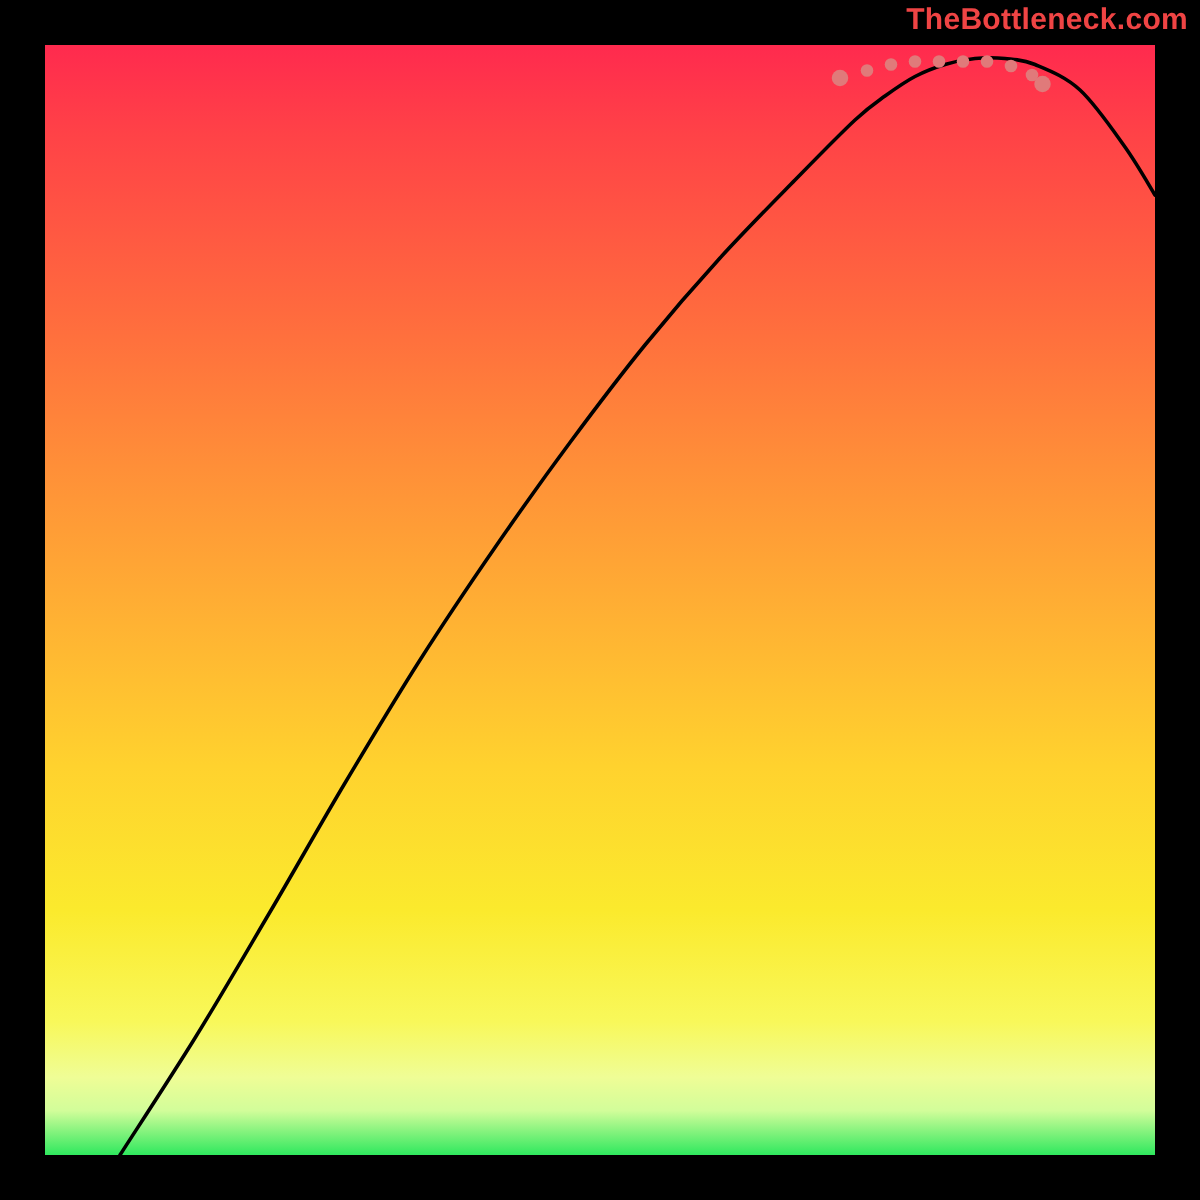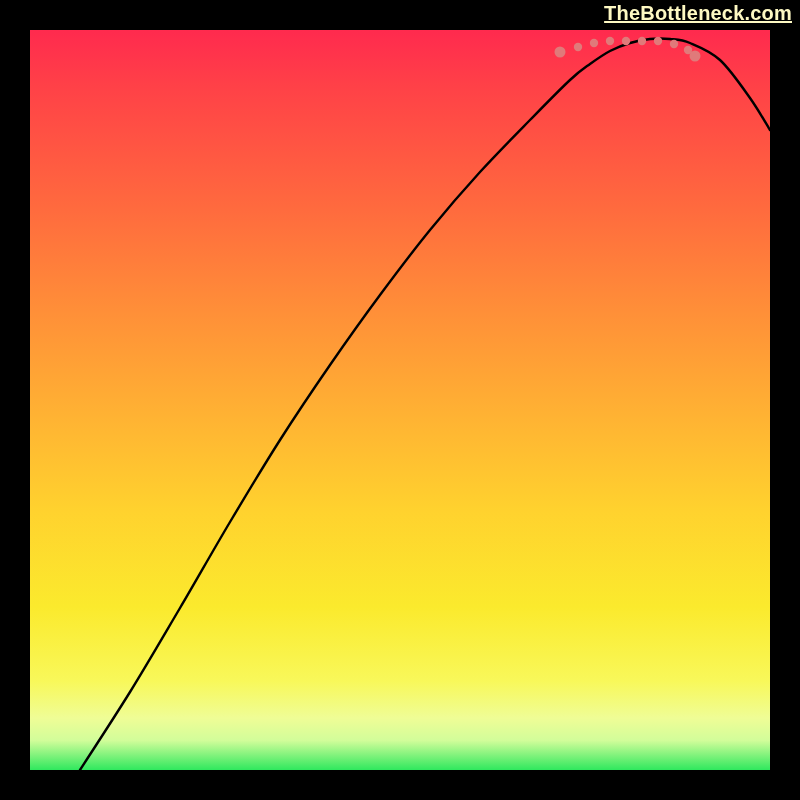--- a/index.html
+++ b/index.html
@@ -14,26 +14,25 @@
   .frame {
     position: relative;
     width: 800px;
     height: 800px;
     background: #000;
   }
   .watermark {
     position: absolute;
     top: 2px;
     right: 8px;
-    color: #fef9c3;
+    color: #ef4444;
     font-size: 20px;
     font-weight: 600;
     letter-spacing: 0.2px;
     z-index: 5;
-    text-decoration: underline;
   }
   .plot-area {
     position: absolute;
     left: 30px;
     top: 30px;
     width: 740px;
     height: 740px;
     overflow: hidden;
   }
   .gradient {

